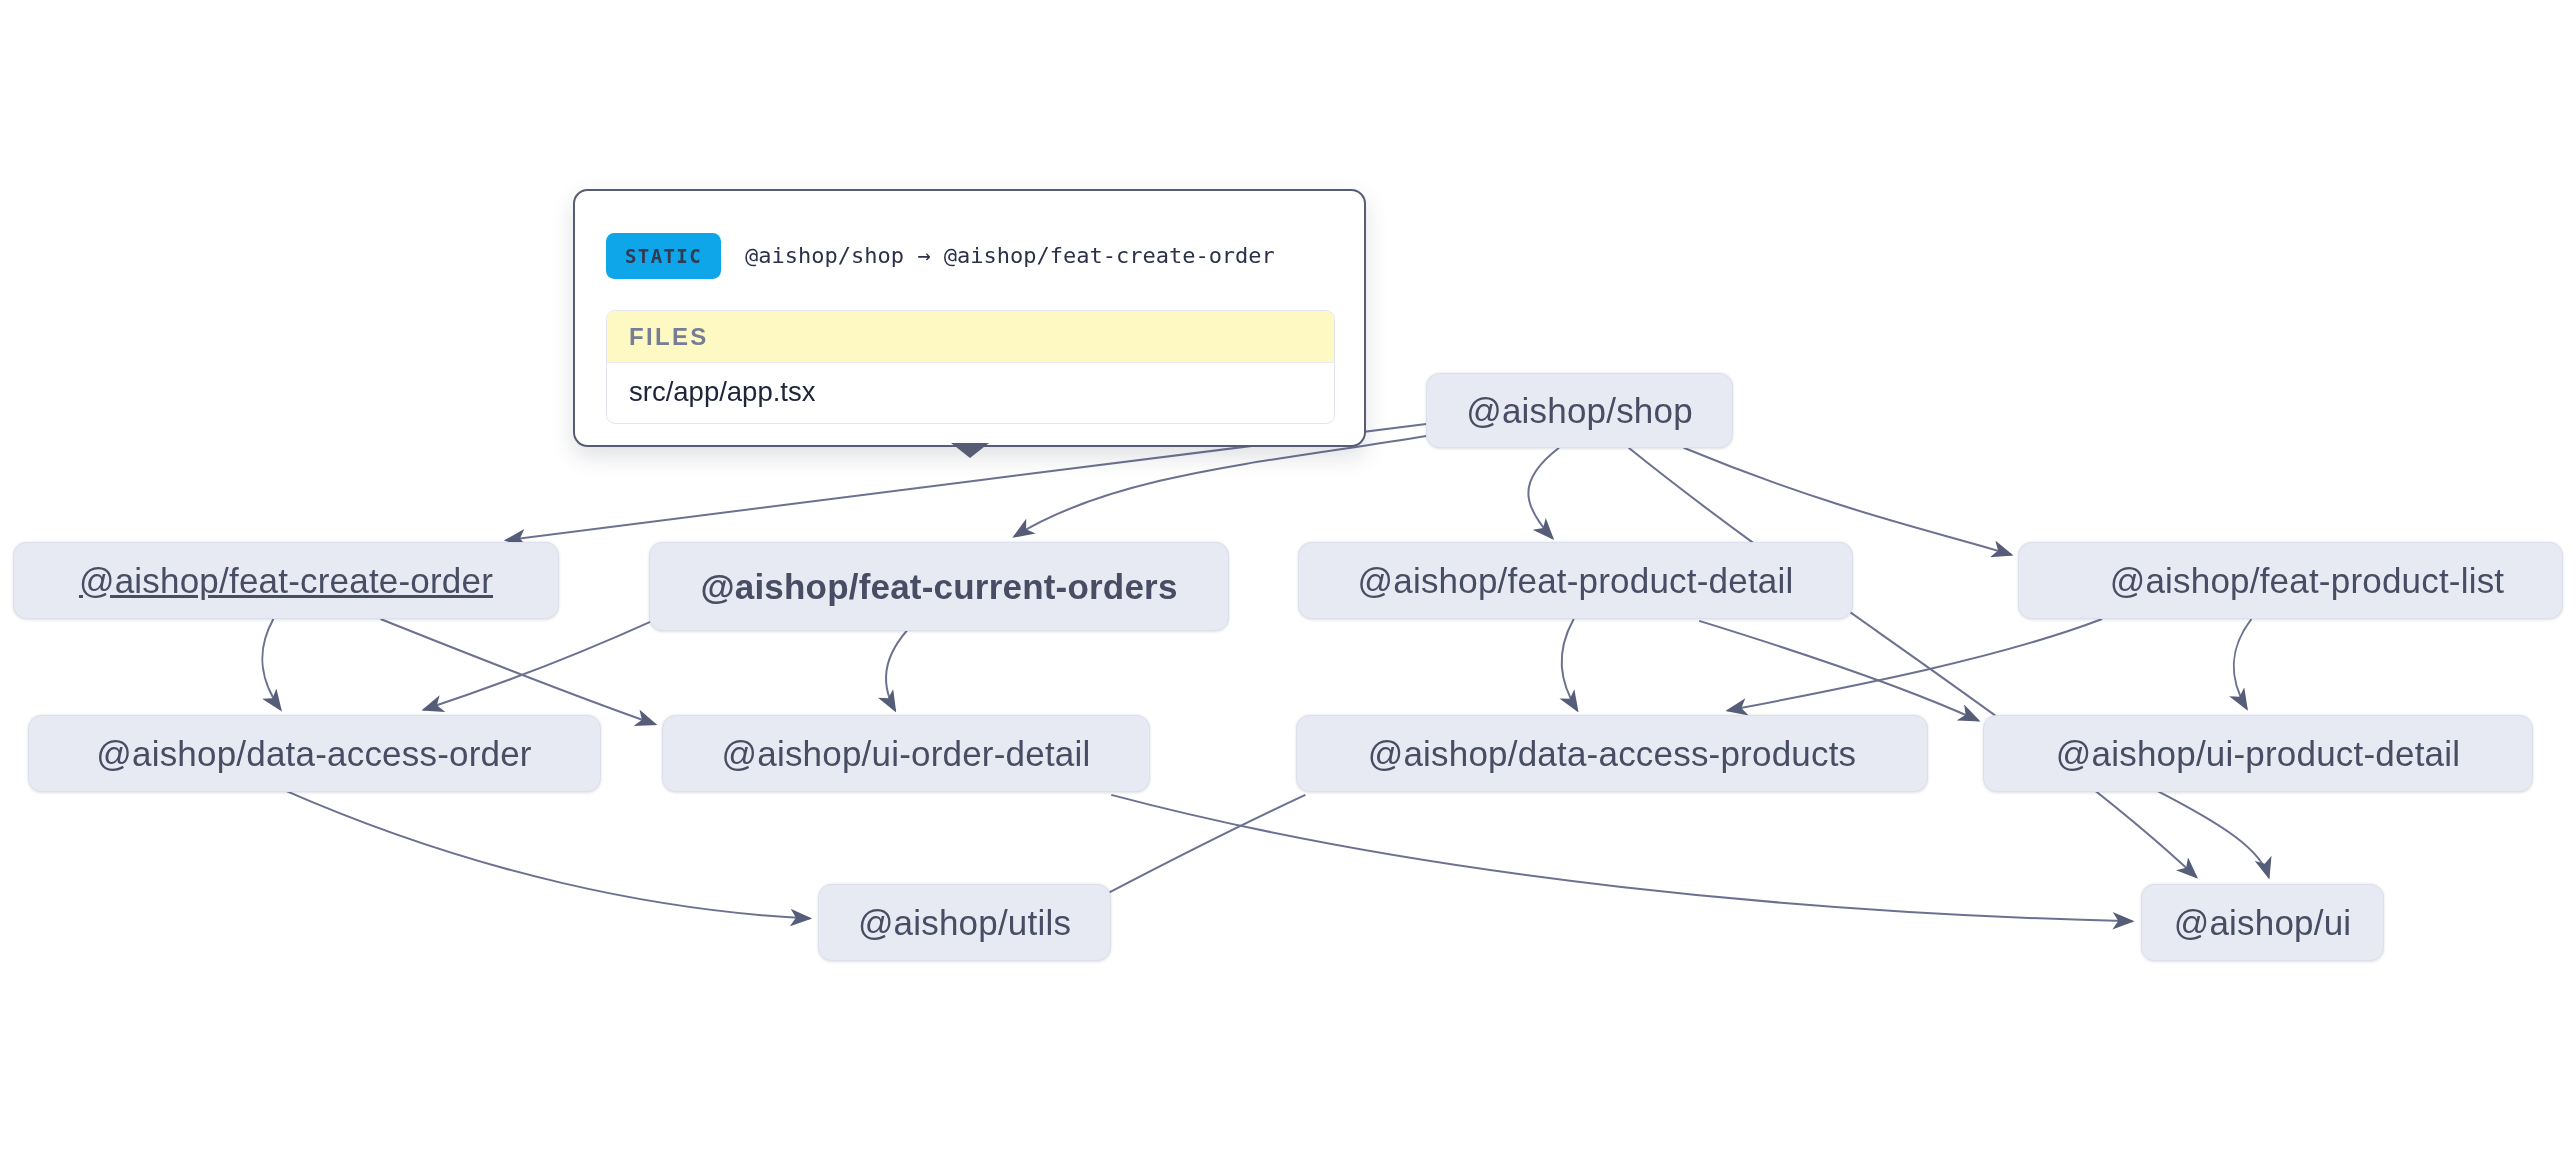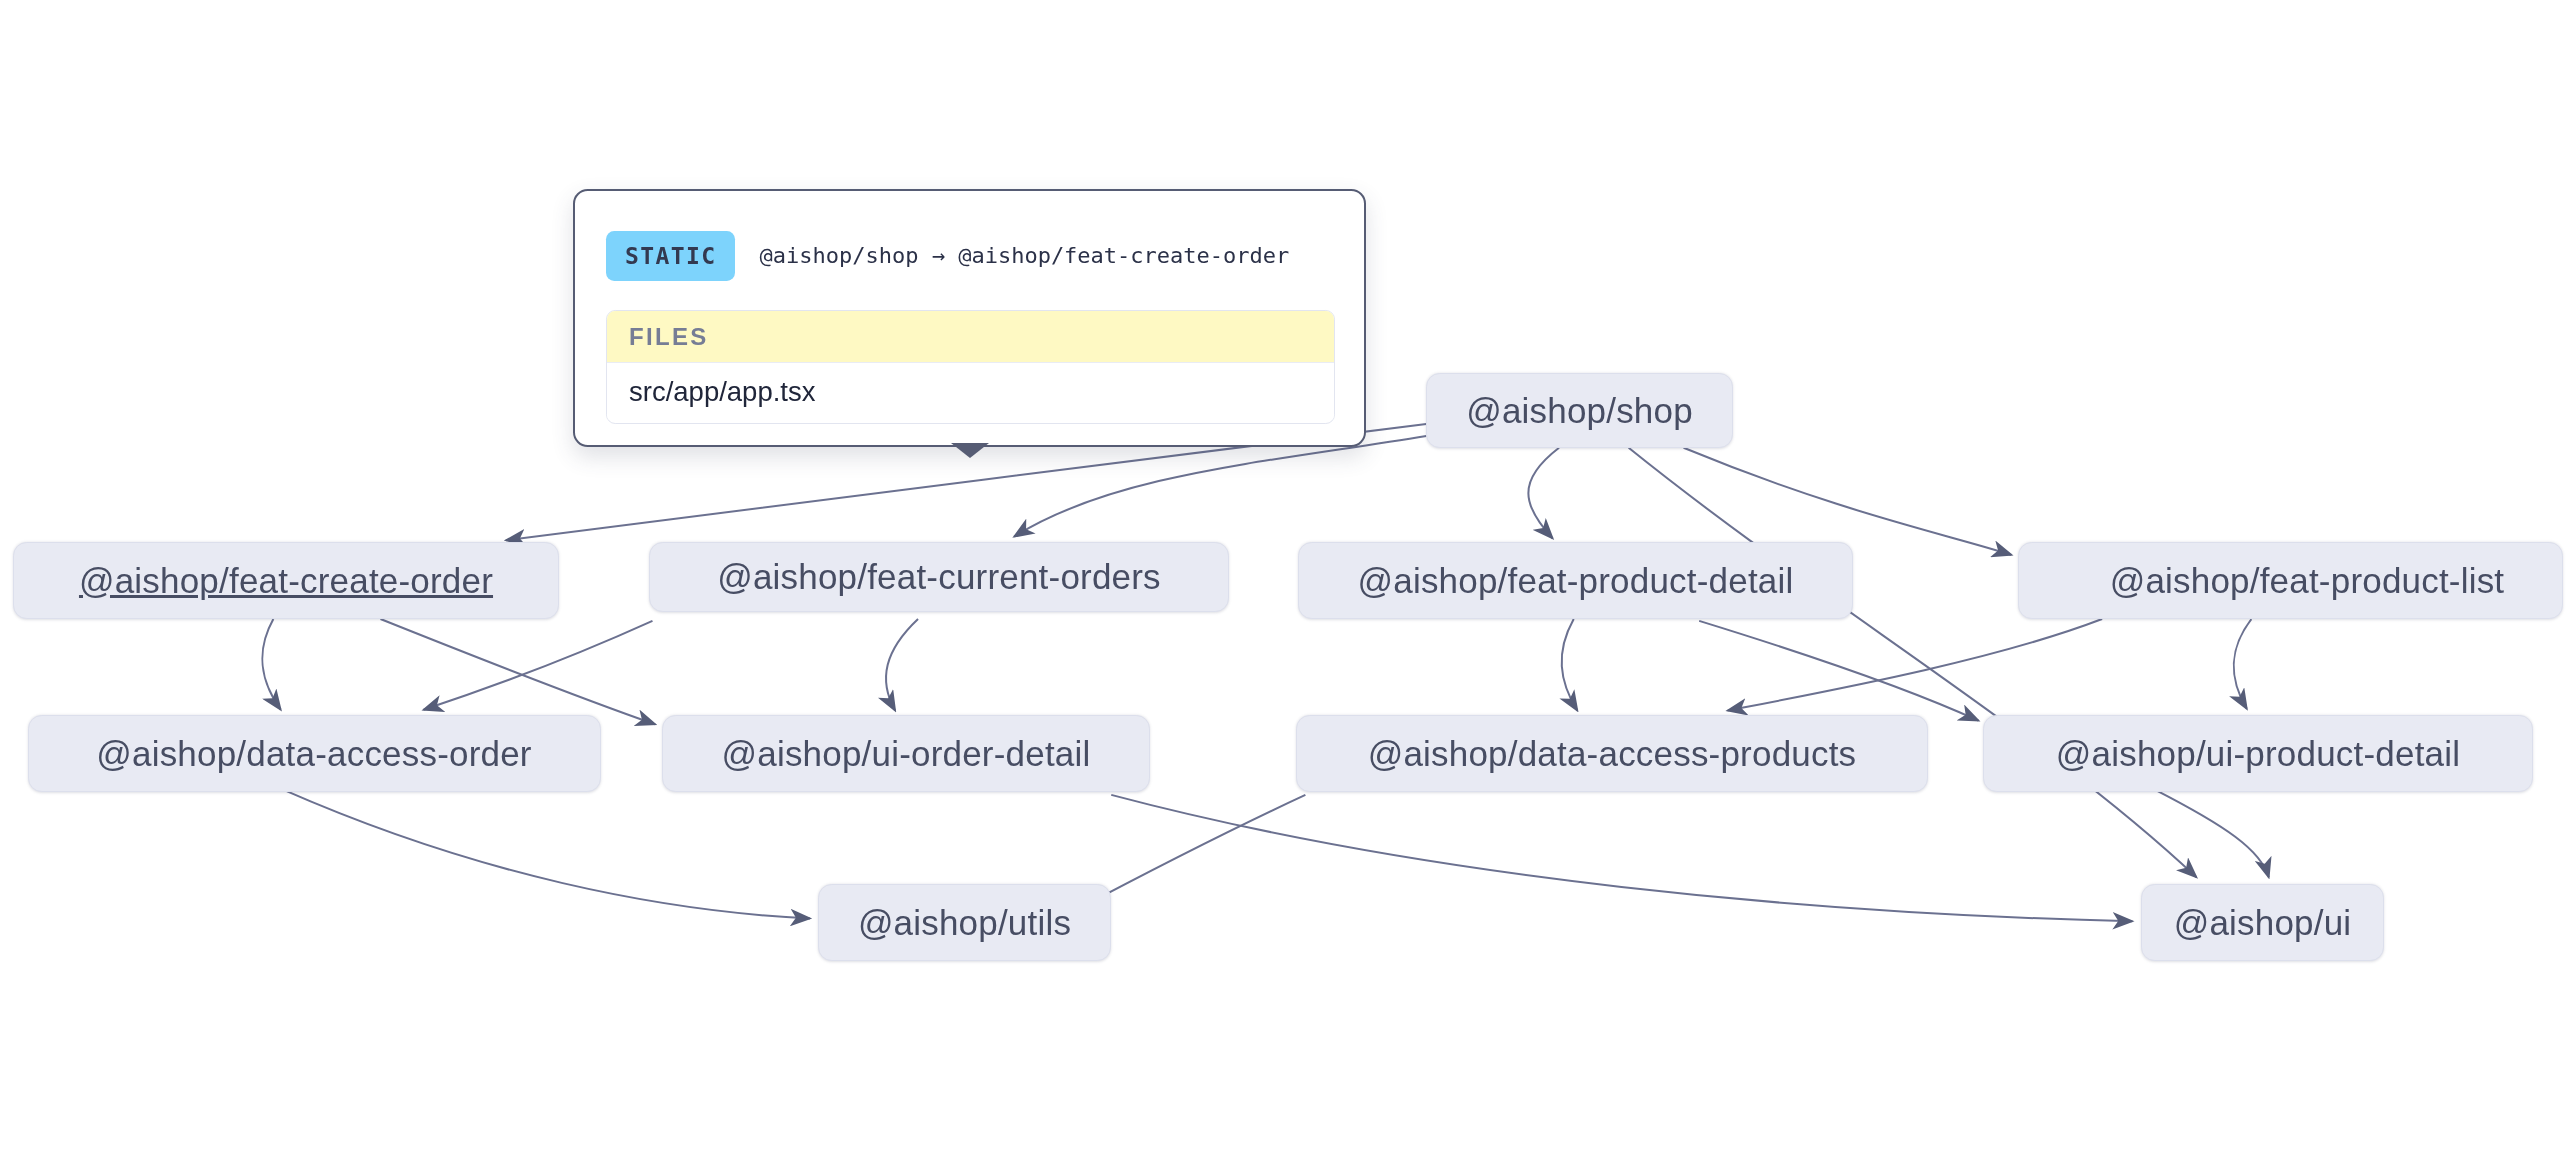--- a/index.html
+++ b/index.html
@@ -71,25 +71,25 @@
     position: absolute;
     left: 31px;
     top: 37px;
     right: 27.5px;
     height: 55px;
     display: flex;
     align-items: center;
     gap: 24px;
   }
   .type-badge {
-    background: #7dd3fc;
+    background: #0ea5e9;
     color: #333950;
     font-family: "DejaVu Sans Mono", monospace;
     font-weight: bold;
-    font-size: 23px;
+    font-size: 19px;
     letter-spacing: 1.4px;
     padding: 12px 19px;
     border-radius: 8.2px;
     flex: 0 0 auto;
   }
   .tooltip-title {
     font-family: "DejaVu Sans Mono", monospace;
     font-size: 22px;
     color: #2b3148;
     white-space: nowrap;
@@ -161,21 +161,21 @@
     <path class="edge" d="M 1425 868 C 1330 912, 1238 960, 1170 996" marker-end="url(#arrow)"></path>
 
     <path class="edge" d="M 1213 868 C 1560 960, 1980 998, 2328 1006" marker-end="url(#arrow)"></path>
     <path class="edge" d="M 2352 862 C 2430 902, 2468 928, 2477 958" marker-end="url(#arrow)"></path>
   </svg>
 
   <div class="node" style="left:1426px; top:373px; width:307px; height:75px;">@aishop/shop</div>
 
   <div class="node" style="left:13px; top:542px; width:546px; height:77px;text-decoration:underline;">@aishop/feat-create-order</div>
 
-  <div class="node" style="left:649px; top:542px; width:580px; height:70px;">@aishop/feat-current-orders</div>
+  <div class="node" style="left:649px; top:542px; width:580px; height:89px;font-weight:bold;">@aishop/feat-current-orders</div>
 
   <div class="node" style="left:1298px; top:542px; width:555px; height:77px;">@aishop/feat-product-detail</div>
 
   <div class="node" style="left:2018px; top:542px; width:545px; height:77px;padding-left:33px;">@aishop/feat-product-list</div>
 
   <div class="node" style="left:27.5px; top:715px; width:573px; height:77px;">@aishop/data-access-order</div>
 
   <div class="node" style="left:1296px; top:715px; width:632px; height:77px;">@aishop/data-access-products</div>
 
   <div class="node" style="left:662px; top:715px; width:488px; height:77px;">@aishop/ui-order-detail</div>

